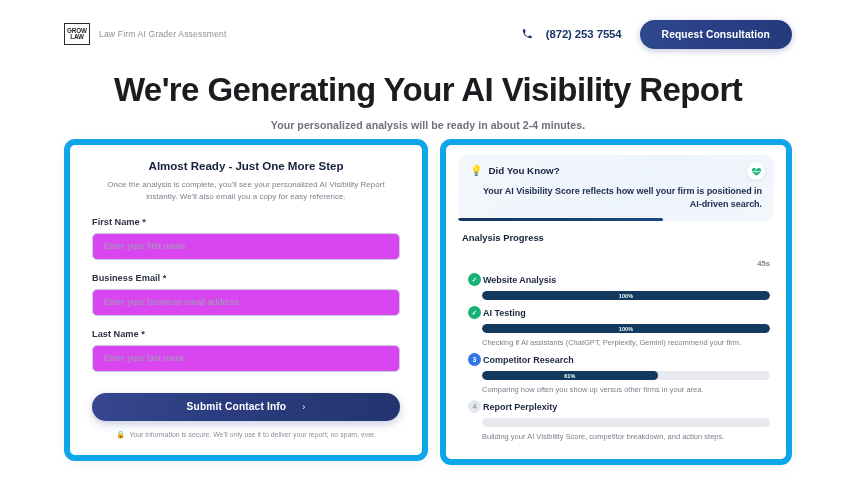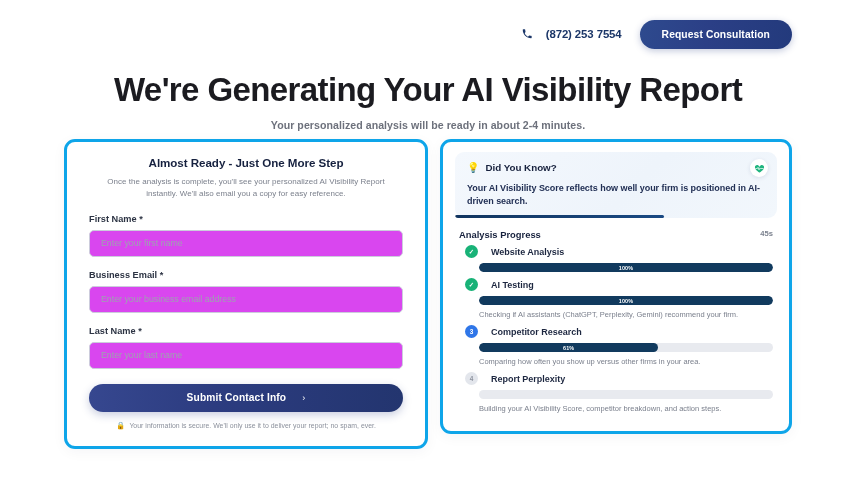--- a/index.html
+++ b/index.html
@@ -50,21 +50,21 @@
   .hero p {
     margin-top: 9px; font-size: 10.6px; color: #6d717c; letter-spacing: 0.05px; font-weight: bold;
   }
 
   
   .cards {
     position: absolute; top: 139px; left: 64px; right: 64px;
     display: flex; gap: 12px; align-items: flex-start;
   }
   .card {
-    background: #fff; border: 3px solid #0ea5e9; border-radius: 11px;
+    background: #fff; border: 6px solid #0ea5e9; border-radius: 11px;
     box-shadow: 0 3px 14px rgba(22,30,60,0.045);
   }
   .card-left { width: 364px; padding: 14px 22px 16px; }
   .card-right { flex: 1; padding: 10px 12px 12px; }
 
   
   .form-title {
     text-align: center; font-size: 11.6px; font-weight: 700; color: #16213f;
     letter-spacing: -0.05px;
   }
@@ -78,21 +78,21 @@
     letter-spacing: 0.02px;
   }
   .field input {
     width: 100%; height: 27px; border: 1px solid #ccccdc; border-radius: 5px;
     padding: 0 11px; font-size: 8.8px; color: #2d3444; background: #d946ef;
     font-family: "Liberation Sans", sans-serif; outline: none;
   }
   .field input::placeholder { color: #9ea3b0; }
 
   .submit-btn {
-    width: 100%; margin-top: 15px; height: 28px;
+    width: 100%; margin-top: 21px; height: 28px;
     background: linear-gradient(92deg, #36478f 0%, #2c3c80 40%, #23356f 100%);
     color: #fff; border: none; border-radius: 999px;
     font-size: 10.2px; font-weight: 700; letter-spacing: 0.15px;
     cursor: pointer; display: flex; align-items: center; justify-content: center; gap: 16px;
     font-family: "Liberation Sans", sans-serif;
     box-shadow: 0 3px 9px rgba(40,60,130,0.25);
   }
   .submit-btn .chev { font-size: 9px; font-weight: 400; }
 
   .secure-note {
@@ -106,46 +106,46 @@
   .dyk {
     position: relative;
     background: linear-gradient(135deg, #f4f8fd 0%, #eef4fb 55%, #f2f7fc 100%);
     border-radius: 9px; padding: 10px 12px 11px;
   }
   .dyk-head { display: flex; align-items: center; gap: 6px; }
   .dyk-title { font-size: 9.8px; font-weight: 700; color: #17213d; letter-spacing: -0.02px; }
   .bulb { font-size: 10px; }
   .dyk-body {
     margin-top: 9px; font-size: 9px; font-weight: 700; color: #223055;
-    letter-spacing: -0.05px; line-height: 1.4;
+    letter-spacing: -0.05px; line-height: 1.4; text-align: right;
   }
   .dyk-badge {
     position: absolute; top: 7px; right: 9px;
     width: 18px; height: 18px; border-radius: 50%; background: #ffffff;
     display: flex; align-items: center; justify-content: center;
     box-shadow: 0 1px 4px rgba(30,50,100,0.12);
   }
   .dyk-bar {
     position: absolute; left: 0; bottom: 0; height: 3px; width: 100%;
     background: transparent; border-radius: 0 0 9px 9px; overflow: hidden;
   }
   .dyk-bar-fill {
     height: 100%; background: linear-gradient(90deg, #12355f, #1a4a84);
     border-radius: 2px;
   }
 
   .prog-head {
     display: flex; align-items: flex-start; margin: 11px 4px 5px 4px;
   }
   .prog-title { font-size: 9.4px; font-weight: 700; color: #17213d; }
-  .prog-timer { margin-left: auto; font-size: 7.6px; color: #7c828f; font-weight: 600; }
+  .prog-timer { margin-left: auto; font-size: 7.6px; color: #7c828f; font-weight: 600; margin-top: 27px; }
 
   .steps { padding: 0 4px; }
   .step { margin-bottom: 6px; }
-  .step-head { display: flex; align-items: center; gap: 13px; padding-left: 6px; }
+  .step-head { display: flex; align-items: center; gap: 2px; padding-left: 6px; }
   .step-badge {
     width: 13px; height: 13px; border-radius: 50%; flex: 0 0 13px;
     display: flex; align-items: center; justify-content: center;
     font-size: 6.4px; font-weight: 700; color: #fff;
   }
   .badge-done { background: #18b277; }
   .badge-active { background: #2f76e8; }
   .badge-pending { background: #e3e6ec; color: #8d929e; }
   .step-name { font-size: 9px; font-weight: 700; color: #1d2740; letter-spacing: -0.02px; }
 
@@ -161,20 +161,27 @@
   .step-desc {
     margin: 5px 0 0 20px; font-size: 7.5px; color: #7b808d; letter-spacing: 0.01px;
   }
 </style>
 </head>
 <body>
 
 <div class="page">
 
   <div class="header">
+    <div class="brand">
+      <div class="logo-box">
+        <span>GROW</span>
+        <span>LAW</span>
+      </div>
+      <div class="brand-text">Law Firm AI Grader Assessment</div>
+    </div>
 
     <div class="header-right">
       <div class="phone">
         <svg width="10" height="10" viewBox="0 0 24 24">
           <path d="M6.6 10.8c1.8 3.5 4.1 5.8 7.6 7.6l2.5-2.5c.3-.3.8-.4 1.2-.3 1.3.4 2.7.7 4.1.7.7 0 1.2.5 1.2 1.2V21c0 .7-.5 1.2-1.2 1.2C10.9 22.2 1.8 13.1 1.8 1.8 1.8 1.1 2.3.6 3 .6h3.5c.7 0 1.2.5 1.2 1.2 0 1.4.2 2.8.7 4.1.1.4 0 .9-.3 1.2l-1.5 3.7z" fill="#1b3668"></path>
         </svg>
         <span class="phone-num">(872) 253 7554</span>
       </div>
       <button class="cta-btn">Request Consultation</button>
     </div>

